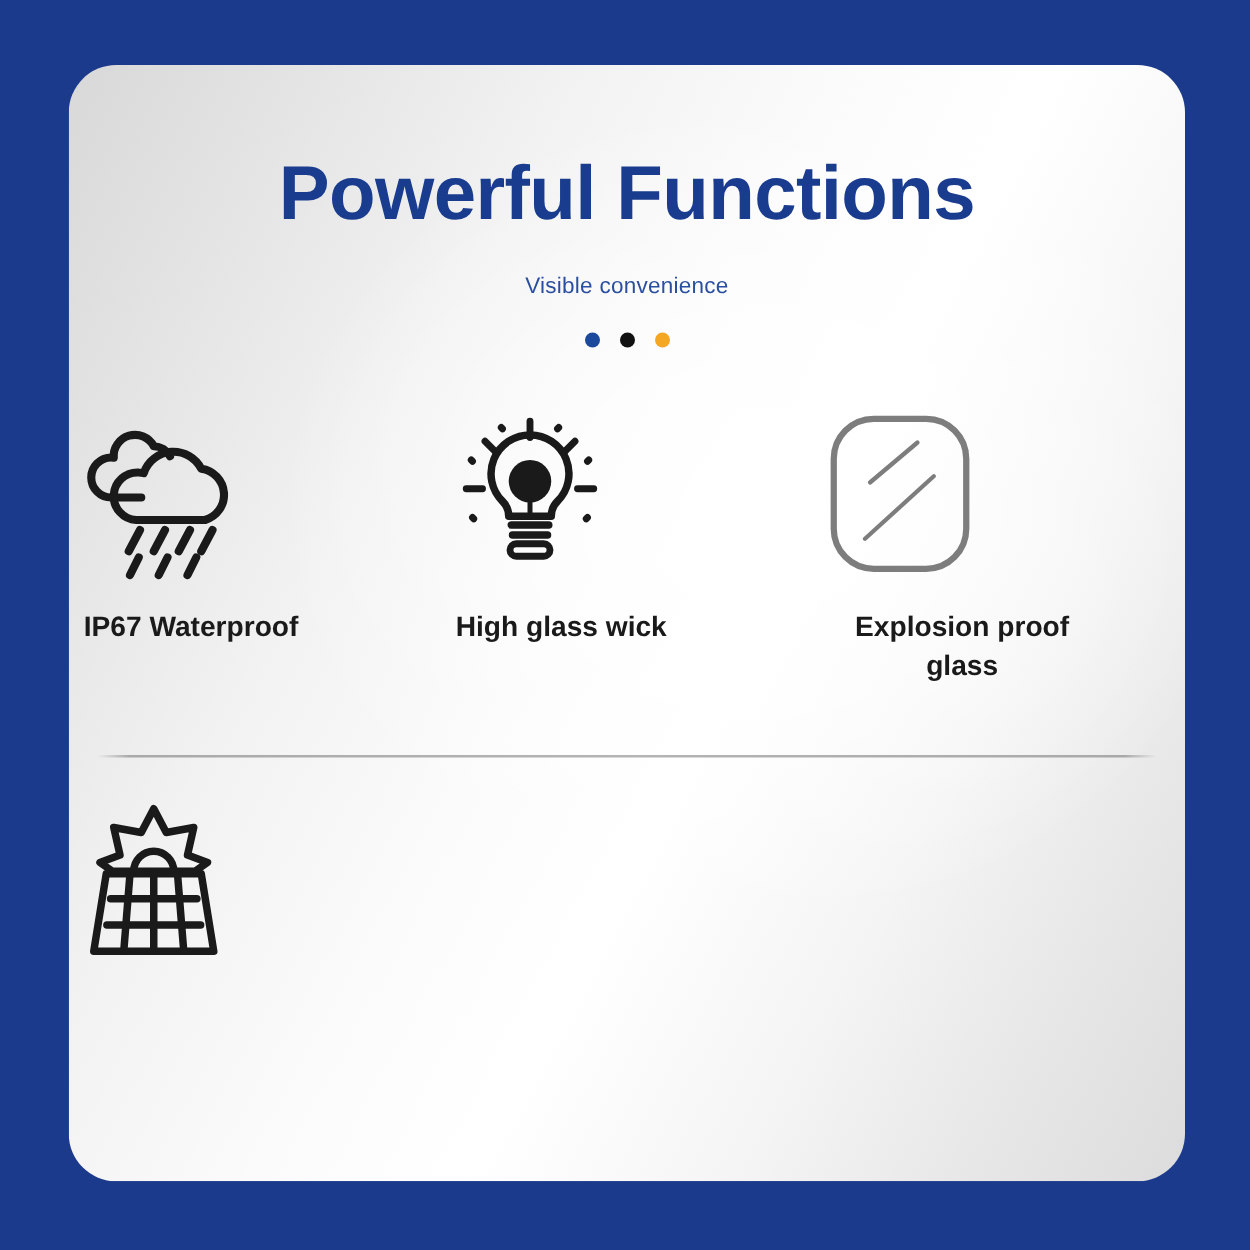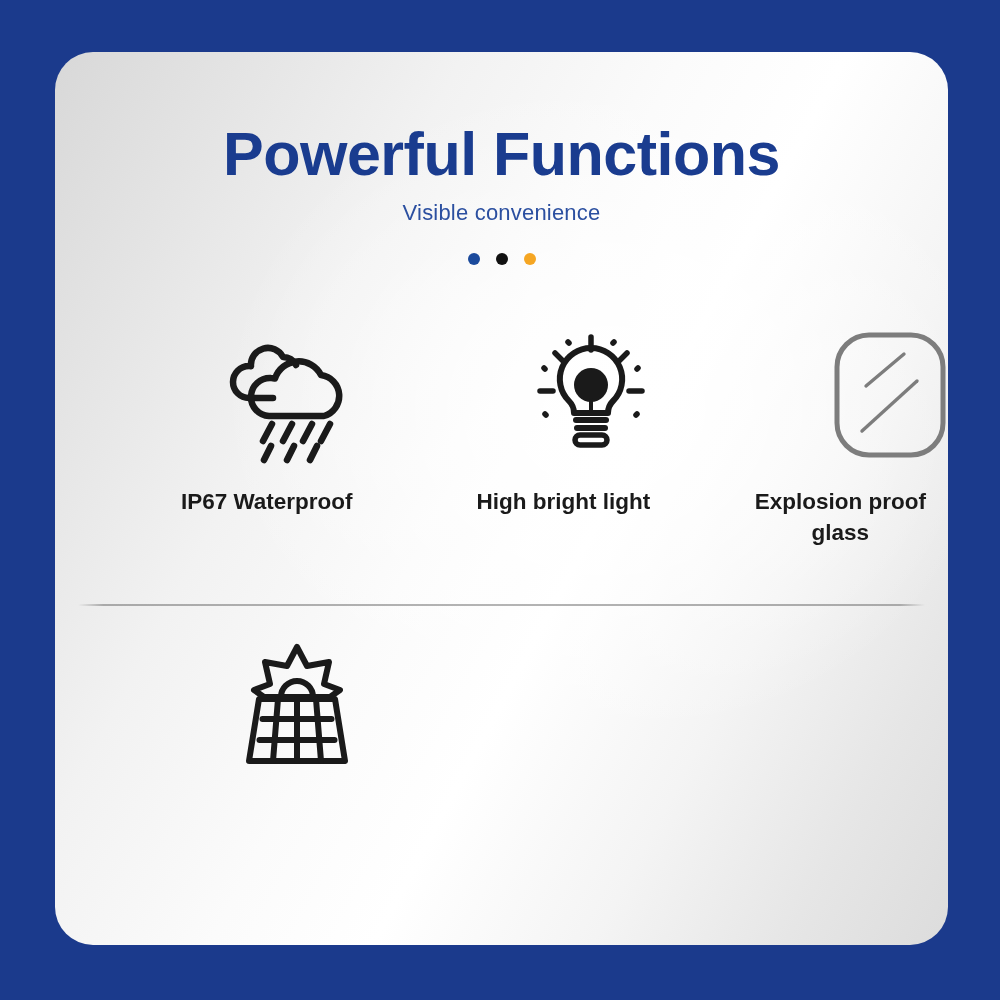--- a/index.html
+++ b/index.html
@@ -59,22 +59,22 @@
   #title {
     font-size: 61px;
     font-weight: bold;
     color: #1A3C8F;
     letter-spacing: -0.5px;
     line-height: 1.05;
     white-space: nowrap;
   }
 
   #subtitle {
-    margin-top: 14px;
-    font-size: 22px;
+    margin-top: 32px;
+    font-size: 18px;
     font-weight: normal;
     color: #2B4FA0;
     letter-spacing: 0.2px;
   }
 
   #dots {
     margin-top: 27px;
     display: flex;
     justify-content: center;
     align-items: center;
@@ -93,21 +93,22 @@
     width: 893px;
     display: flex;
   }
   #row-top    { top: 278px; }
   #row-bottom { top: 588px; }
 
   .feature {
     width: 297.6px;
     display: flex;
     flex-direction: column;
-    align-items: flex-end;
+    align-items: flex-start;
+    padding-left: 12px;
   }
 
   .icon-box {
     height: 130px;
     display: flex;
     align-items: center;
     justify-content: center;
   }
 
   .feature-label {
@@ -205,21 +206,21 @@
 
               <circle cx="59" cy="51" r="17" fill="#1a1a1a" stroke="none"></circle>
               <line x1="59" y1="66" x2="59" y2="80" stroke-width="4"></line>
 
               <path d="M44 86 H74" stroke-width="6"></path>
               <path d="M45 94 H73" stroke-width="6"></path>
               <path d="M48 101 h22 a5 5 0 0 1 0 10 h-22 a5 5 0 0 1 0 -10 Z" stroke-width="5.5"></path>
             </g>
           </svg>
         </div>
-        <div class="feature-label">High bright light</div>
+        <div class="feature-label">High glass wick</div>
       </div>
 
       <div class="feature">
         <div class="icon-box">
           <svg width="116" height="130" viewBox="0 0 116 130">
             <g fill="none" stroke="#7d7d7d" stroke-linecap="round" stroke-linejoin="round">
               <rect x="5" y="5" width="106" height="120" rx="32" ry="32" stroke-width="5"></rect>
               <line x1="34" y1="56" x2="72" y2="24" stroke-width="3.4"></line>
               <line x1="30" y1="101" x2="85" y2="51" stroke-width="3.4"></line>
             </g>

